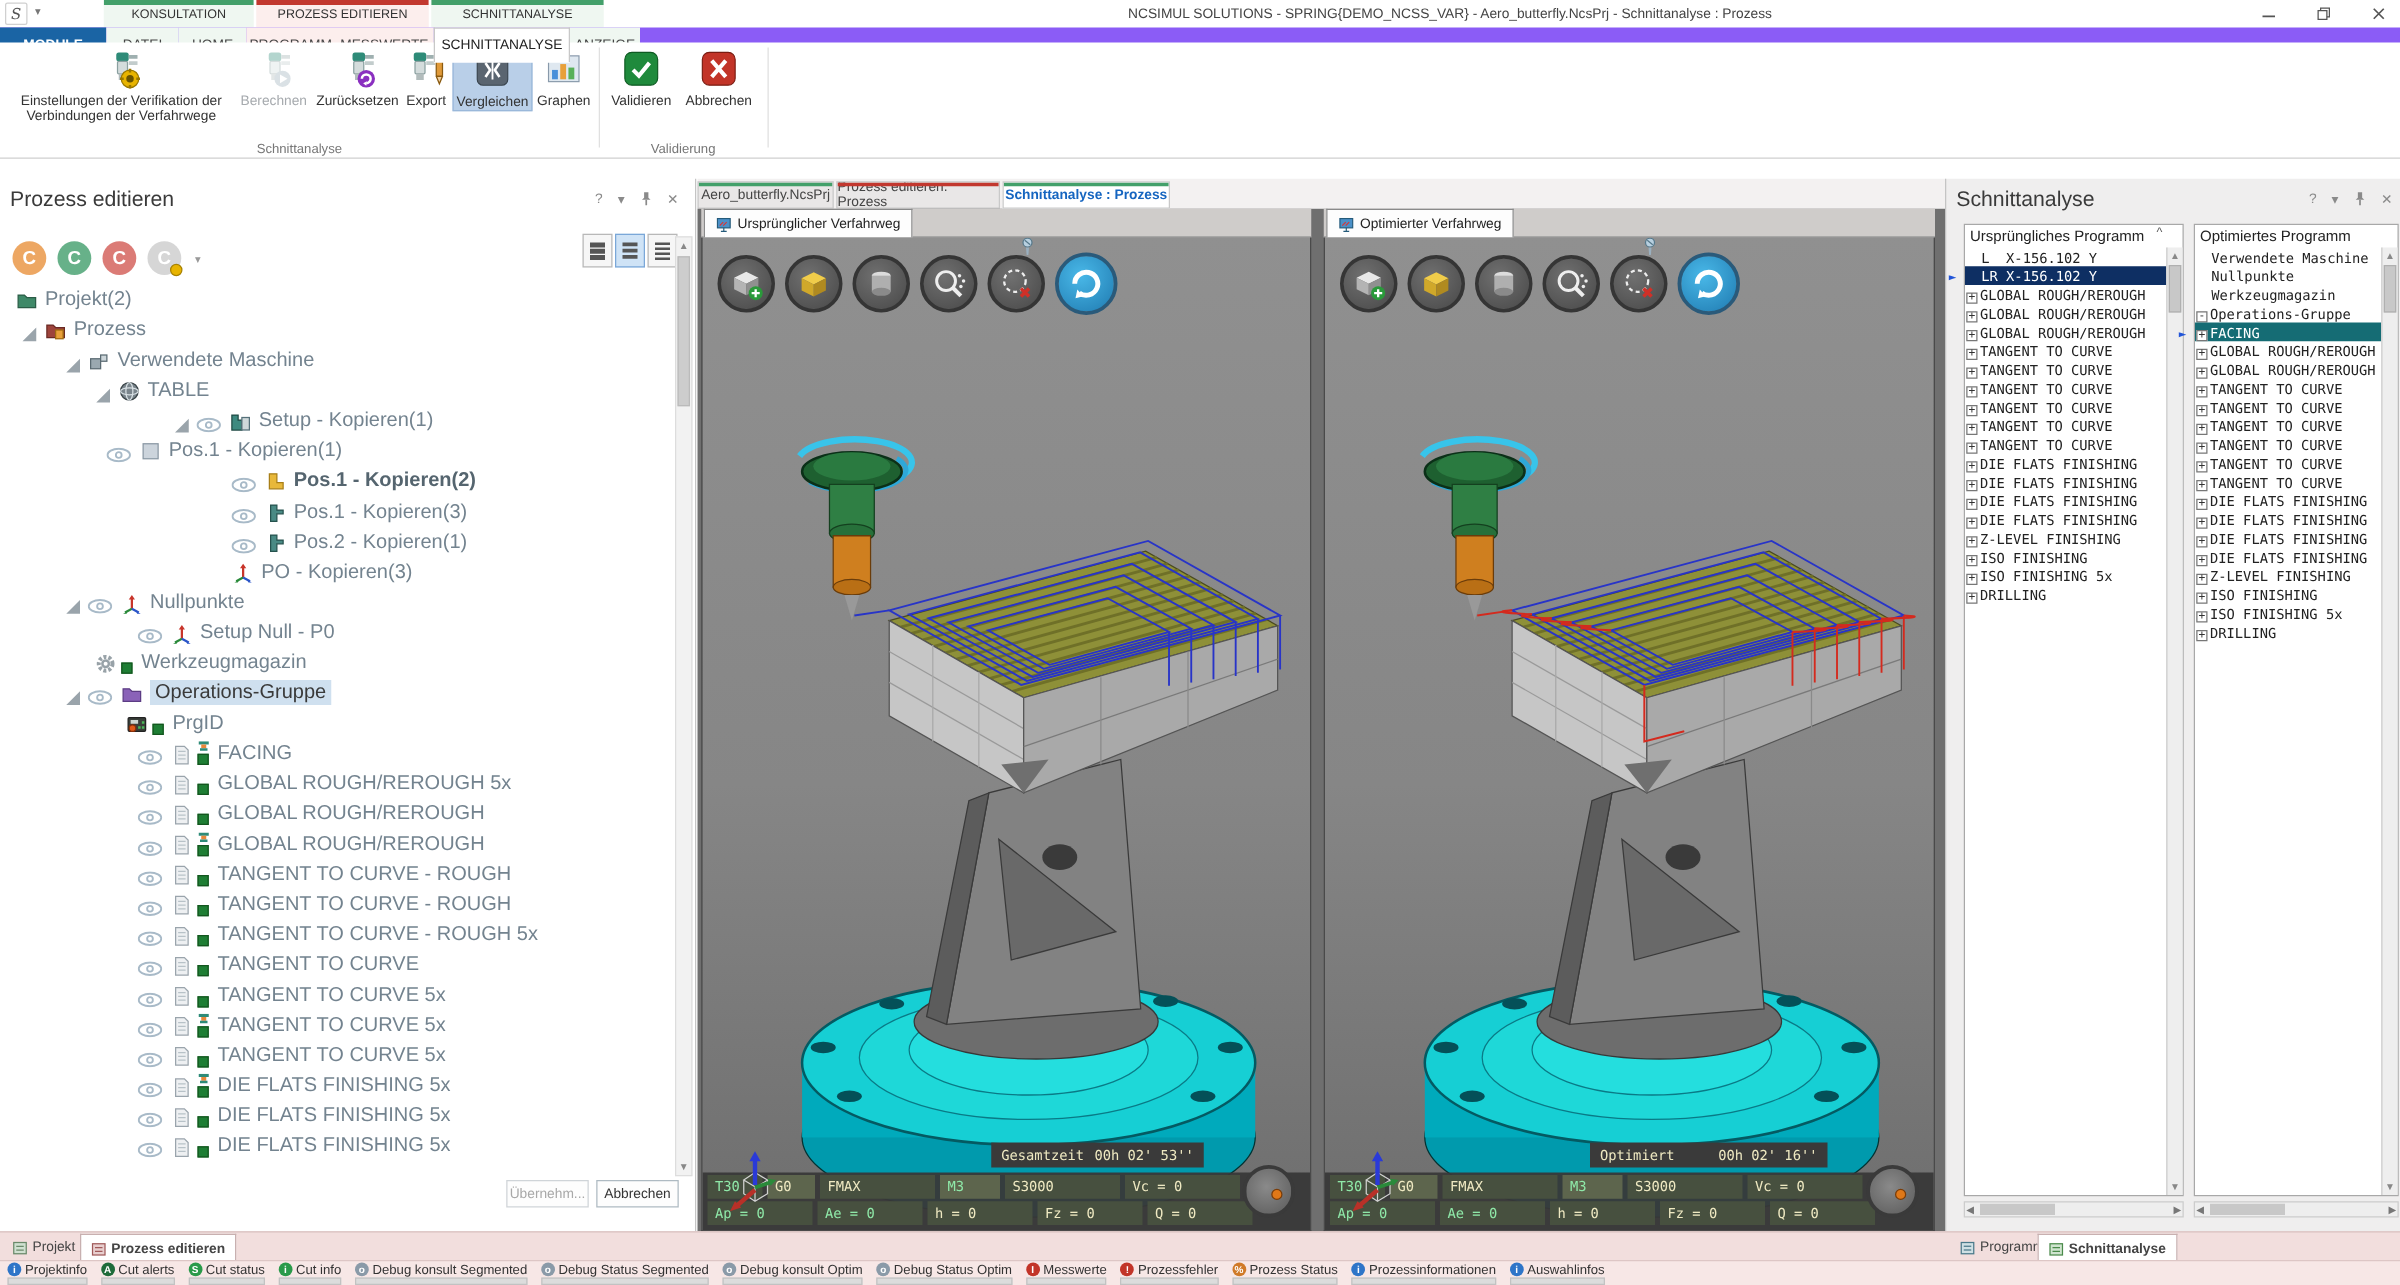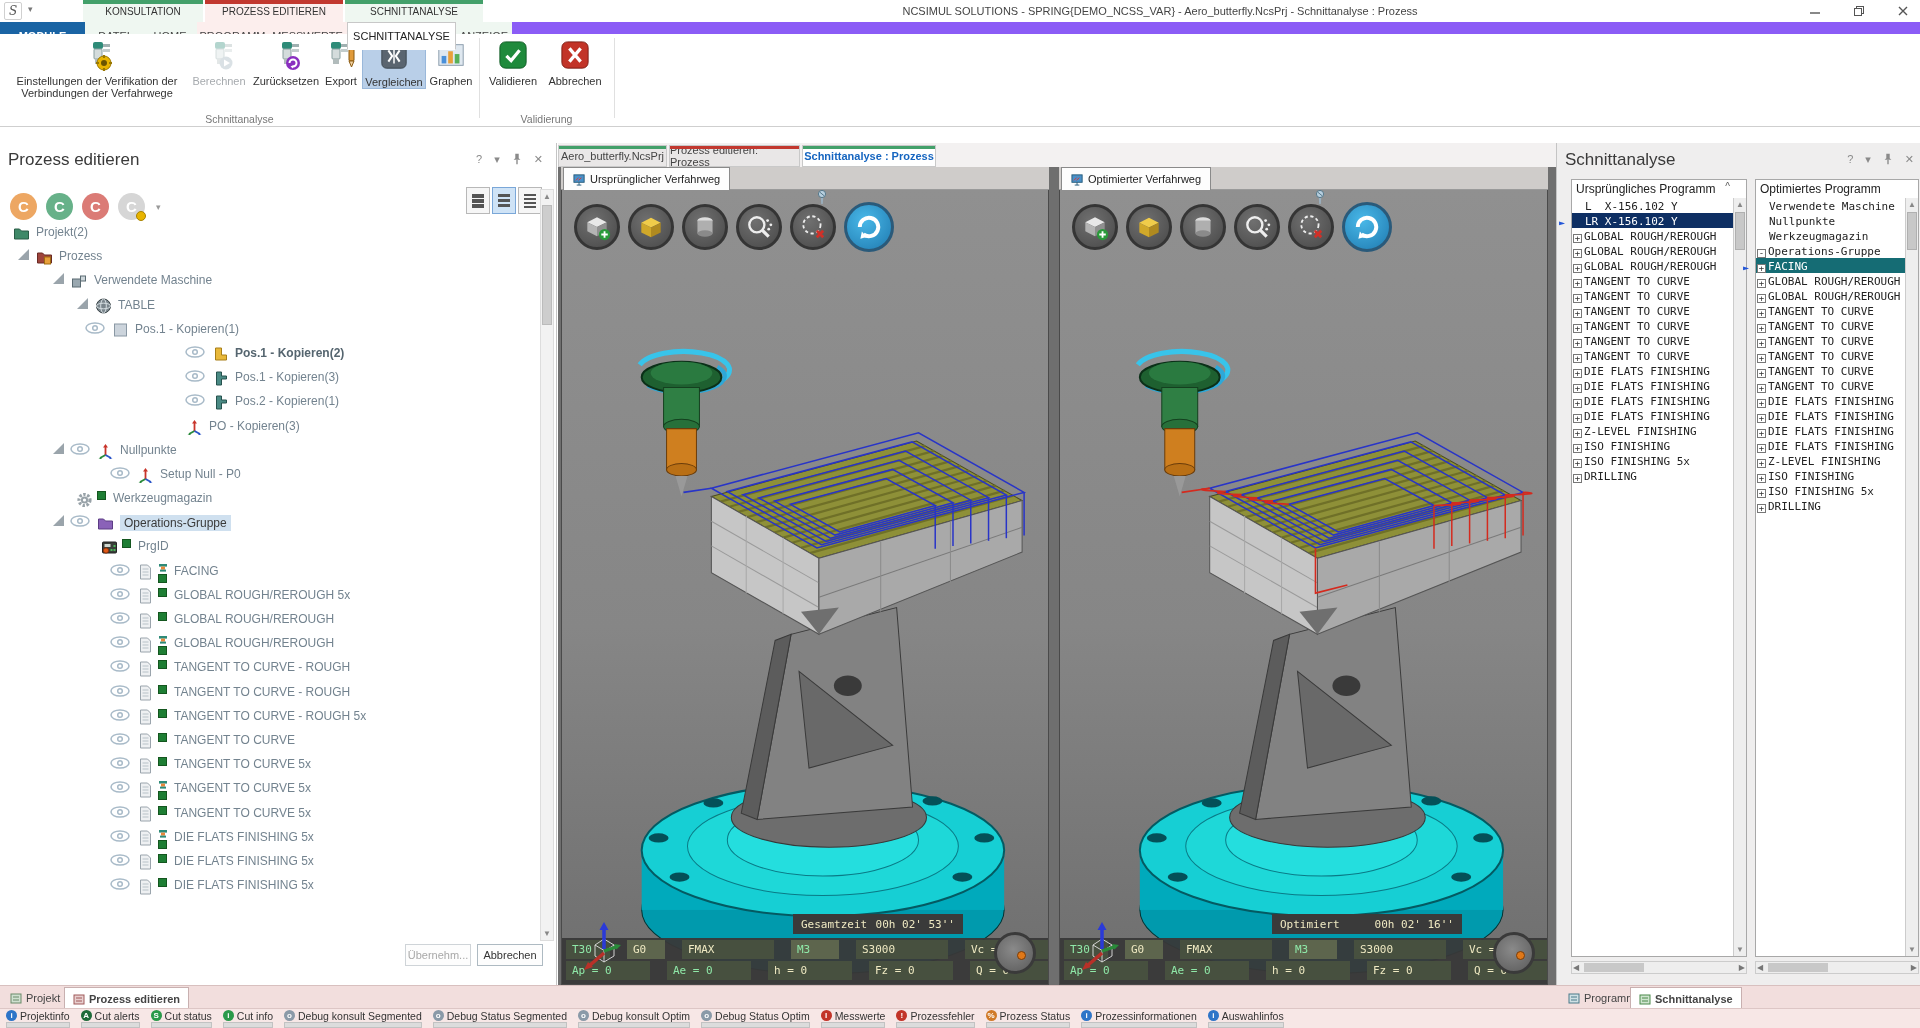--- a/index.html
+++ b/index.html
@@ -43,21 +43,21 @@
 .panel-icons{position:absolute;top:10px;display:flex;gap:12px;color:#8a8a8a;font-size:11px}
 .left-panel .panel-icons{left:476px}
 .lp-cbar{position:absolute;left:10px;top:50px;display:flex;gap:9px;align-items:center}
 .cbtn{width:27px;height:27px;border-radius:50%;display:flex;align-items:center;justify-content:center;color:#fff;font-weight:bold;font-size:15px;position:relative}
 .cbtn .gear-dot{position:absolute;right:-1px;bottom:-1px;width:10px;height:10px;border-radius:50%;background:#e8b400;border:1px solid #a88200}
 .lp-caret{font-size:9px;color:#999;margin-left:2px}
 .view-toggles{position:absolute;left:466px;top:44px;display:flex;gap:2px}
 .vtog{width:24px;height:27px;border:1px solid #b8b8b8;background:#f6f6f6;display:flex;align-items:center;justify-content:center}
 .vtog.active{background:#cfe3f6;border-color:#7aa7d8}
 .tree{position:absolute;left:0;top:82px;width:536px;height:718px;overflow:hidden}
-.trow{height:24.2px;display:flex;align-items:flex-start;font-size:12px;color:#73838f;white-space:nowrap}
+.trow{height:24.2px;display:flex;align-items:flex-end;font-size:16px;color:#73838f;white-space:nowrap}
 .trow.bold .tlabel{font-weight:bold;color:#55656f}
 .trow .tlabel{margin-left:6px}
 .trow.sel .tlabel{background:#cfe0ef;color:#3a3a3a;padding:1px 4px}
 .texp{width:0;height:0;border-left:11px solid transparent;border-bottom:11px solid #9aa4ab;margin-right:6px;flex:none}
 .teye{width:22px;flex:none;margin-right:4px;display:flex;align-items:center}
 .tico{width:18px;height:17px;flex:none;display:flex;align-items:center;justify-content:center}
 .tbadge{width:11px;flex:none;display:flex;flex-direction:column;align-items:center;gap:1px;margin-left:3px}
 .tbadge .sqg{width:9px;height:9px;background:#1e7e34;border:1px solid #14561f}
 .lp-btn{position:absolute;top:801px;width:66px;height:22px;border:1px solid #aebac2;background:#fdfdfd;font-size:11px;color:#333;display:flex;align-items:center;justify-content:center}
 .lp-btn.disabled{color:#a8a8a8;border-color:#cfd4d8}
@@ -74,21 +74,21 @@
 .viewport{position:absolute;top:0;bottom:0}
 .vp-tabstrip{position:absolute;left:0;right:0;top:0;height:23px;background:#cfccca;border-bottom:1px solid #9a9a9a}
 .vp-tab{display:inline-flex;align-items:center;gap:4px;height:23px;padding:0 9px;background:#fdfdfd;border:1px solid #8a8a8a;border-bottom:none;font-size:11px;color:#222;margin-left:2px}
 .vp-body{position:absolute;left:0;right:0;top:23px;bottom:0;background:linear-gradient(#909090,#868686 55%,#6e6e6e);overflow:hidden;border:1px solid #4a4a4a;border-top:none}
 .scene{position:absolute;inset:0}
 .vp-toolbar{position:absolute;left:12px;top:12px;display:flex;gap:8px;align-items:center;z-index:3}
 .vpbtn{width:46px;height:46px;border-radius:50%;background:radial-gradient(circle at 40% 35%,#707070,#484848);border:3px solid #353535;display:flex;align-items:center;justify-content:center}
 .vpbtn.blue{width:50px;height:50px;background:radial-gradient(circle at 40% 35%,#49b8e8,#1f7ab0);border-color:#2a5a7a}
 .vp-pin{position:absolute;left:255px;top:0px;z-index:3}
 .hud{position:absolute;left:0;right:0;bottom:0;height:46px;background:rgba(56,56,56,.95);z-index:2;padding:2px 0 0 4px;font-family:"DejaVu Sans Mono",monospace}
-.hud-row{display:flex;gap:17px;height:19px;margin-bottom:2px}
+.hud-row{display:flex;gap:4px;height:19px;margin-bottom:2px}
 .hcell{background:#47503f;display:flex;align-items:center;padding-left:6px;font-size:11px;flex:none}
 .hcell.lt{background:#5d654d}
 .hcell.green{color:#8fe8a8}
 .hcell.cream{color:#efe9c2}
 .time-box{position:absolute;right:85px;bottom:50px;width:170px;height:20px;background:#3a3a3a;display:flex;align-items:center;justify-content:space-between;padding:0 8px;font-family:"DejaVu Sans Mono",monospace;font-size:11px;color:#efe9c2;z-index:2}
 .triad{position:absolute;left:14px;bottom:2px;z-index:4}
 .target-btn{position:absolute;right:12px;bottom:10px;width:42px;height:42px;border-radius:50%;background:radial-gradient(circle at 45% 40%,#8a8a8a,#5a5a5a);border:3px solid #3a3a3a;z-index:4;position:absolute}
 .target-btn .dot{position:absolute;right:7px;top:16px;width:9px;height:9px;border-radius:50%;background:#e07818;border:1px solid #7a3c08}
 
 
@@ -351,20 +351,36 @@
         <div class="trow" style="padding-left: 77px;">
           <span class="texp"></span>
           <span class="tico">
             <svg width="17" height="16" viewBox="0 0 16 16">
               <circle cx="8" cy="8" r="7" fill="#7a858c" stroke="#3a4448"></circle>
               <ellipse cx="8" cy="8" rx="7" ry="2.8" fill="none" stroke="#d8e0e4"></ellipse>
               <ellipse cx="8" cy="8" rx="2.8" ry="7" fill="none" stroke="#d8e0e4"></ellipse>
             </svg>
           </span>
           <span class="tlabel">TABLE</span>
+        </div>
+        <div class="trow" style="padding-left: 140px;">
+          <span class="texp"></span>
+          <span class="teye">
+            <svg width="20" height="12" viewBox="0 0 20 12">
+              <ellipse cx="10" cy="6" rx="9" ry="5" fill="#fff" stroke="#a8bac8" stroke-width="1.5"></ellipse>
+              <circle cx="10" cy="6" r="2.3" fill="none" stroke="#a8bac8" stroke-width="1.5"></circle>
+            </svg>
+          </span>
+          <span class="tico">
+            <svg width="17" height="15" viewBox="0 0 16 15">
+              <path d="M1 2 h5 v4 h3 v8 h-8z" fill="#3e8a80" stroke="#1f4a44"></path>
+              <rect x="9" y="4" width="6" height="10" fill="#cfd8da" stroke="#55707a"></rect>
+            </svg>
+          </span>
+          <span class="tlabel">Setup - Kopieren(1)</span>
         </div>
         <div class="trow" style="padding-left: 85px;">
           <span class="teye">
             <svg width="20" height="12" viewBox="0 0 20 12">
               <ellipse cx="10" cy="6" rx="9" ry="5" fill="#fff" stroke="#a8bac8" stroke-width="1.5"></ellipse>
               <circle cx="10" cy="6" r="2.3" fill="none" stroke="#a8bac8" stroke-width="1.5"></circle>
             </svg>
           </span>
           <span class="tico">
             <svg width="17" height="15" viewBox="0 0 16 15">

